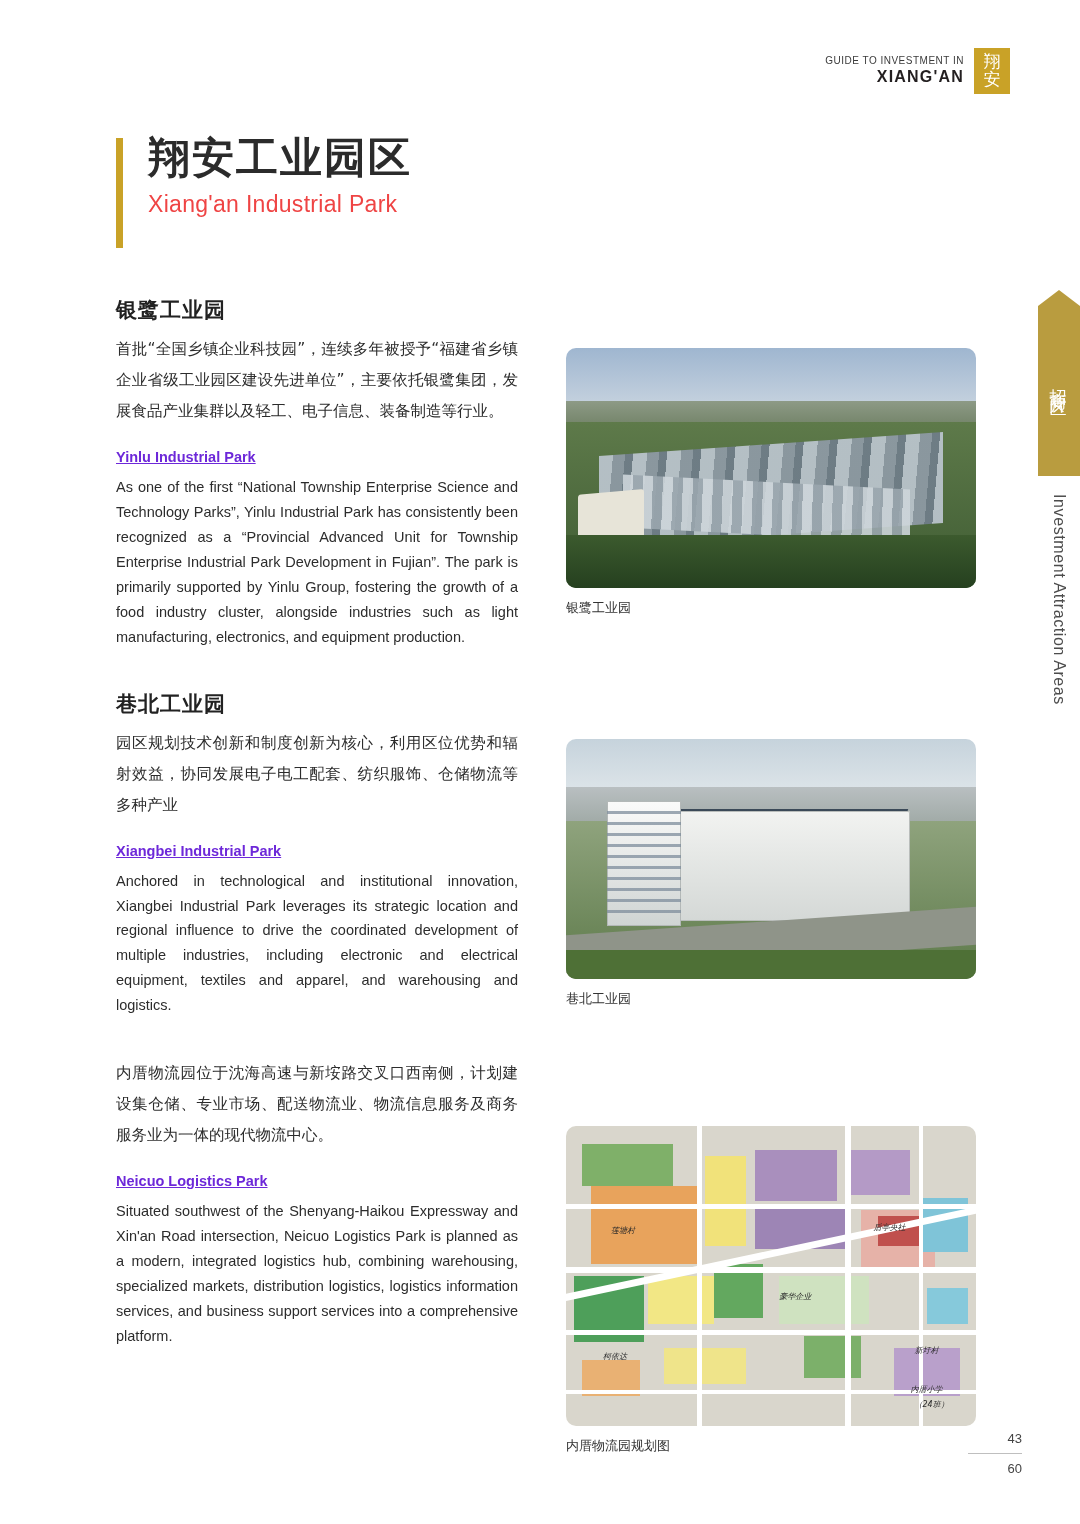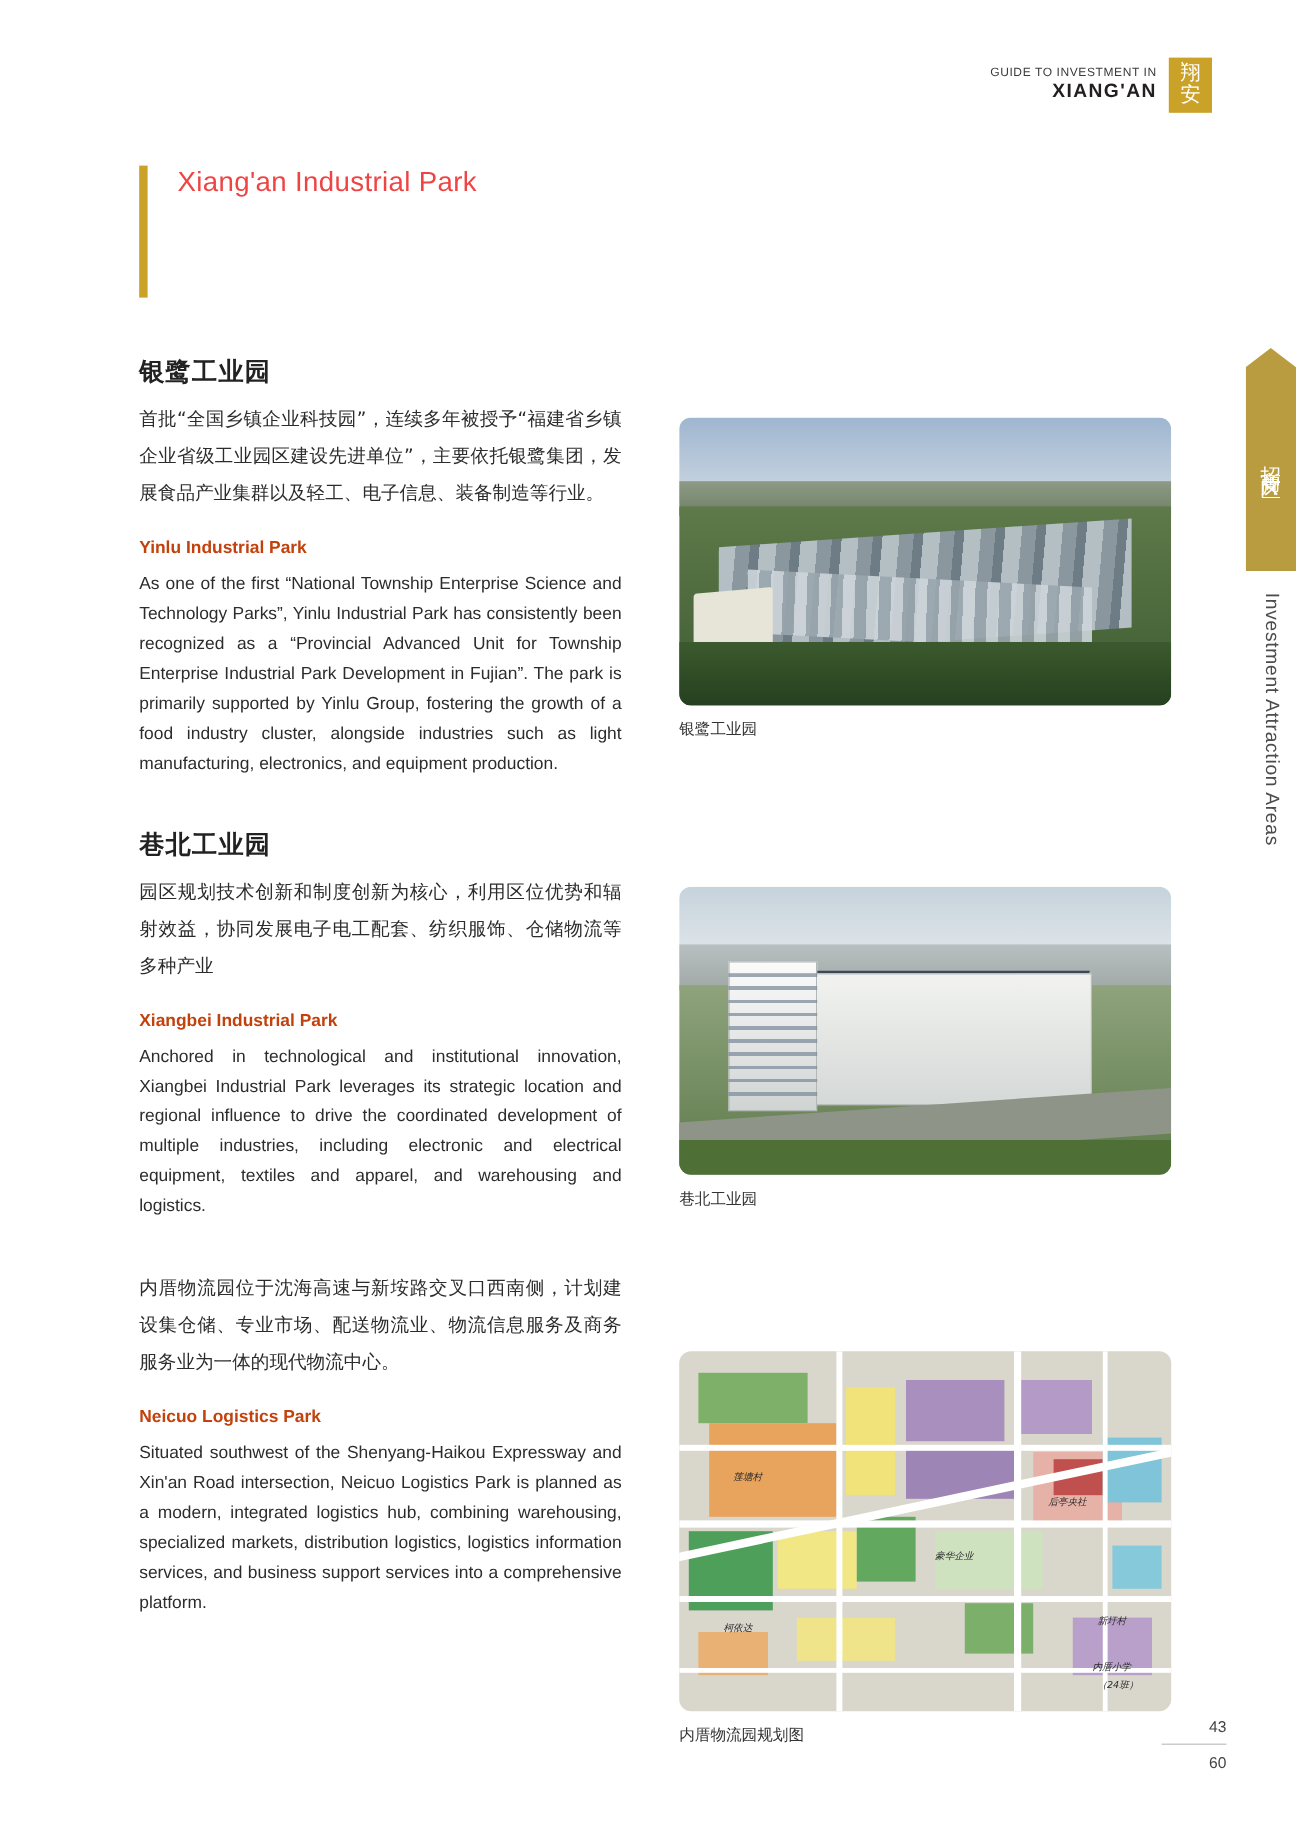--- a/index.html
+++ b/index.html
@@ -145,22 +145,23 @@
     font-size: 15.5px;
     line-height: 2.0;
     color: #2c2c2c;
     font-family: "DejaVu Sans", sans-serif;
     margin: 0 0 22px 0;
     text-align: justify;
   }
   .sec-title-en {
     font-size: 14.5px;
     font-weight: bold;
-    color: #c2410c;
+    color: #6d28d9;
     margin: 15px 0 10px 0;
+    text-decoration: underline;
   }
   .para-en {
     font-size: 14.5px;
     line-height: 1.72;
     color: #2c2c2c;
     margin: 0;
     text-align: justify;
   }
   .block { margin-bottom: 40px; }
   .block-2 { margin-top: 4px; }
@@ -283,20 +284,21 @@
     <div class="header-line2">XIANG'AN</div>
   </div>
   <div class="logo-box">
     <span>翔</span>
     <span>安</span>
   </div>
 </div>
 
 <div class="title-block">
   <div class="title-bar"></div>
+  <h1 class="title-cn">翔安工业园区</h1>
   <div class="title-en">Xiang'an Industrial Park</div>
 </div>
 
 <div class="side-tab">
   <div class="side-tab-shape">
     <span>招商片区</span>
   </div>
   <div class="side-tab-en">
     <span>Investment Attraction Areas</span>
   </div>
@@ -382,21 +384,21 @@
         <i class="m-road-h1"></i>
           <i class="m-road-h2"></i>
           <i class="m-road-h3"></i>
           <i class="m-road-h4"></i>
         <i class="m-road-v1"></i>
           <i class="m-road-v2"></i>
           <i class="m-road-v3"></i>
         <i class="m-label" style="left:11%; top:33%;">莲塘村</i>
         <i class="m-label" style="left:52%; top:55%;">豪华企业</i>
         <i class="m-label" style="left:9%;  top:75%;text-align:center;">柯依达</i>
-        <i class="m-label" style="left:75%; top:32%;margin-top:24px;">后亭央社</i>
+        <i class="m-label" style="left:75%; top:32%;">后亭央社</i>
         <i class="m-label" style="left:85%; top:73%;">新圩村</i>
         <i class="m-label" style="left:84%; top:86%;font-family:Liberation Serif, serif;">内厝小学</i>
         <i class="m-label" style="left:85%; top:91%;">（24班）</i>
       </div>
       <div class="caption">内厝物流园规划图</div>
     </div>
 
   </div>
 </div>
 

